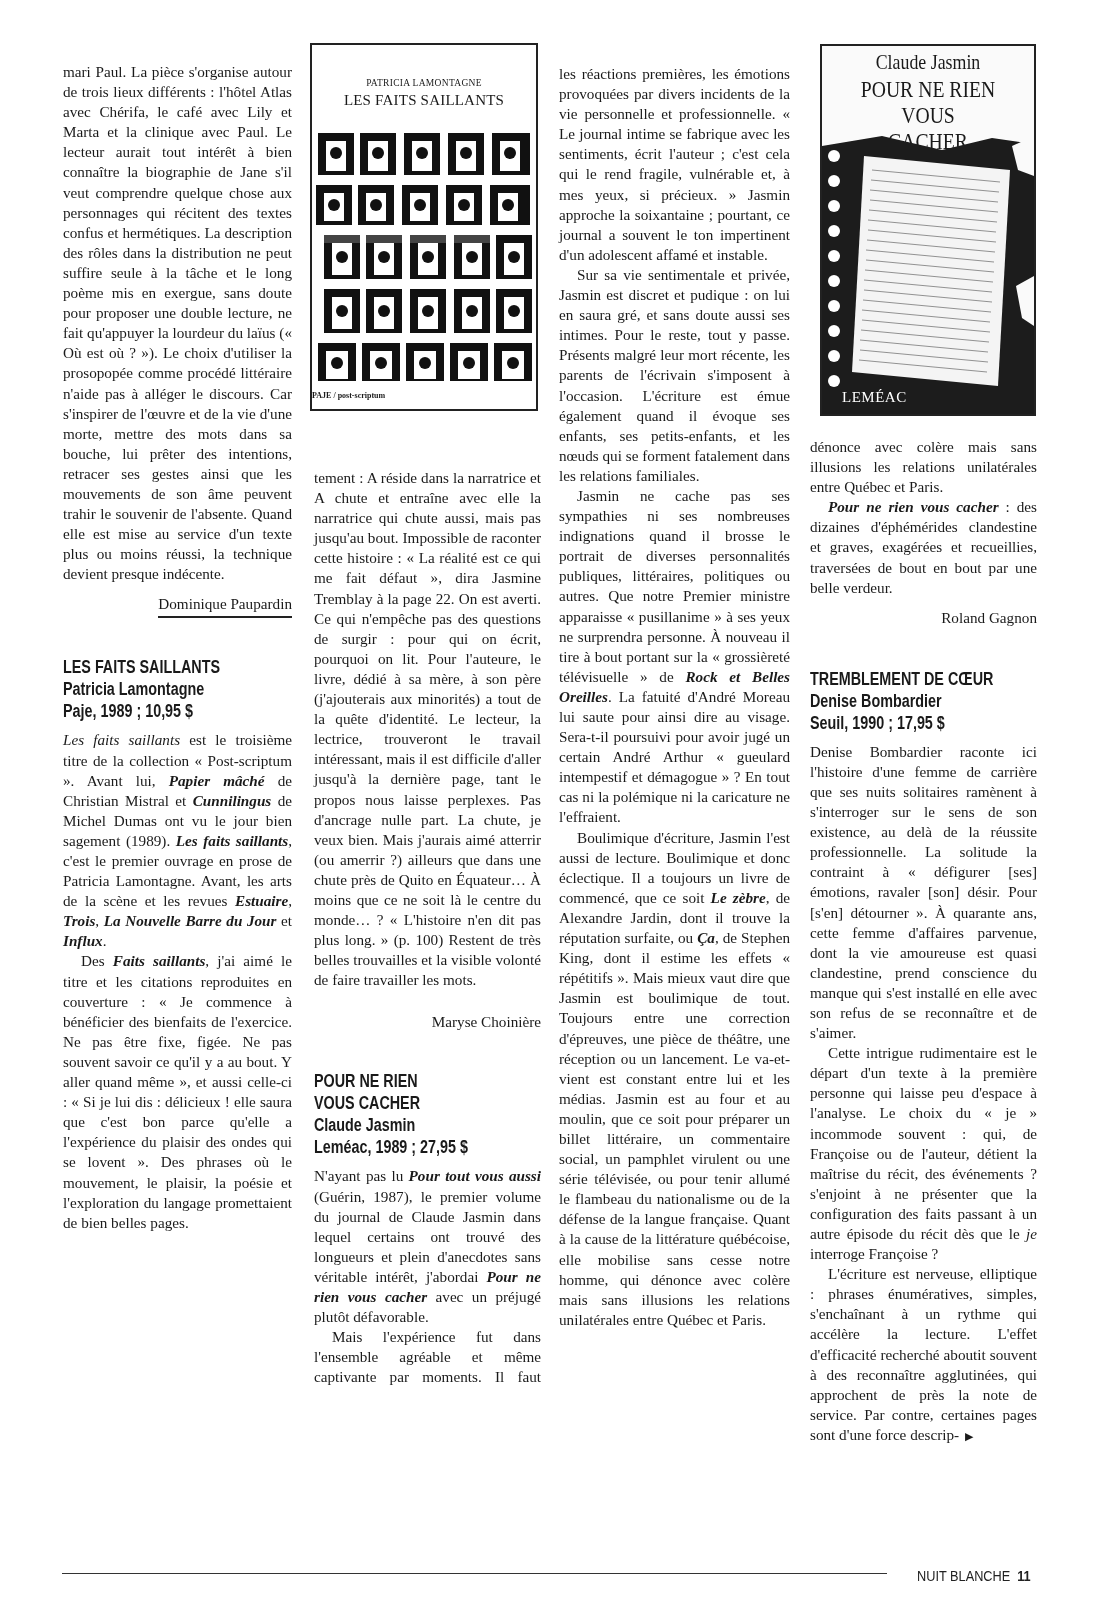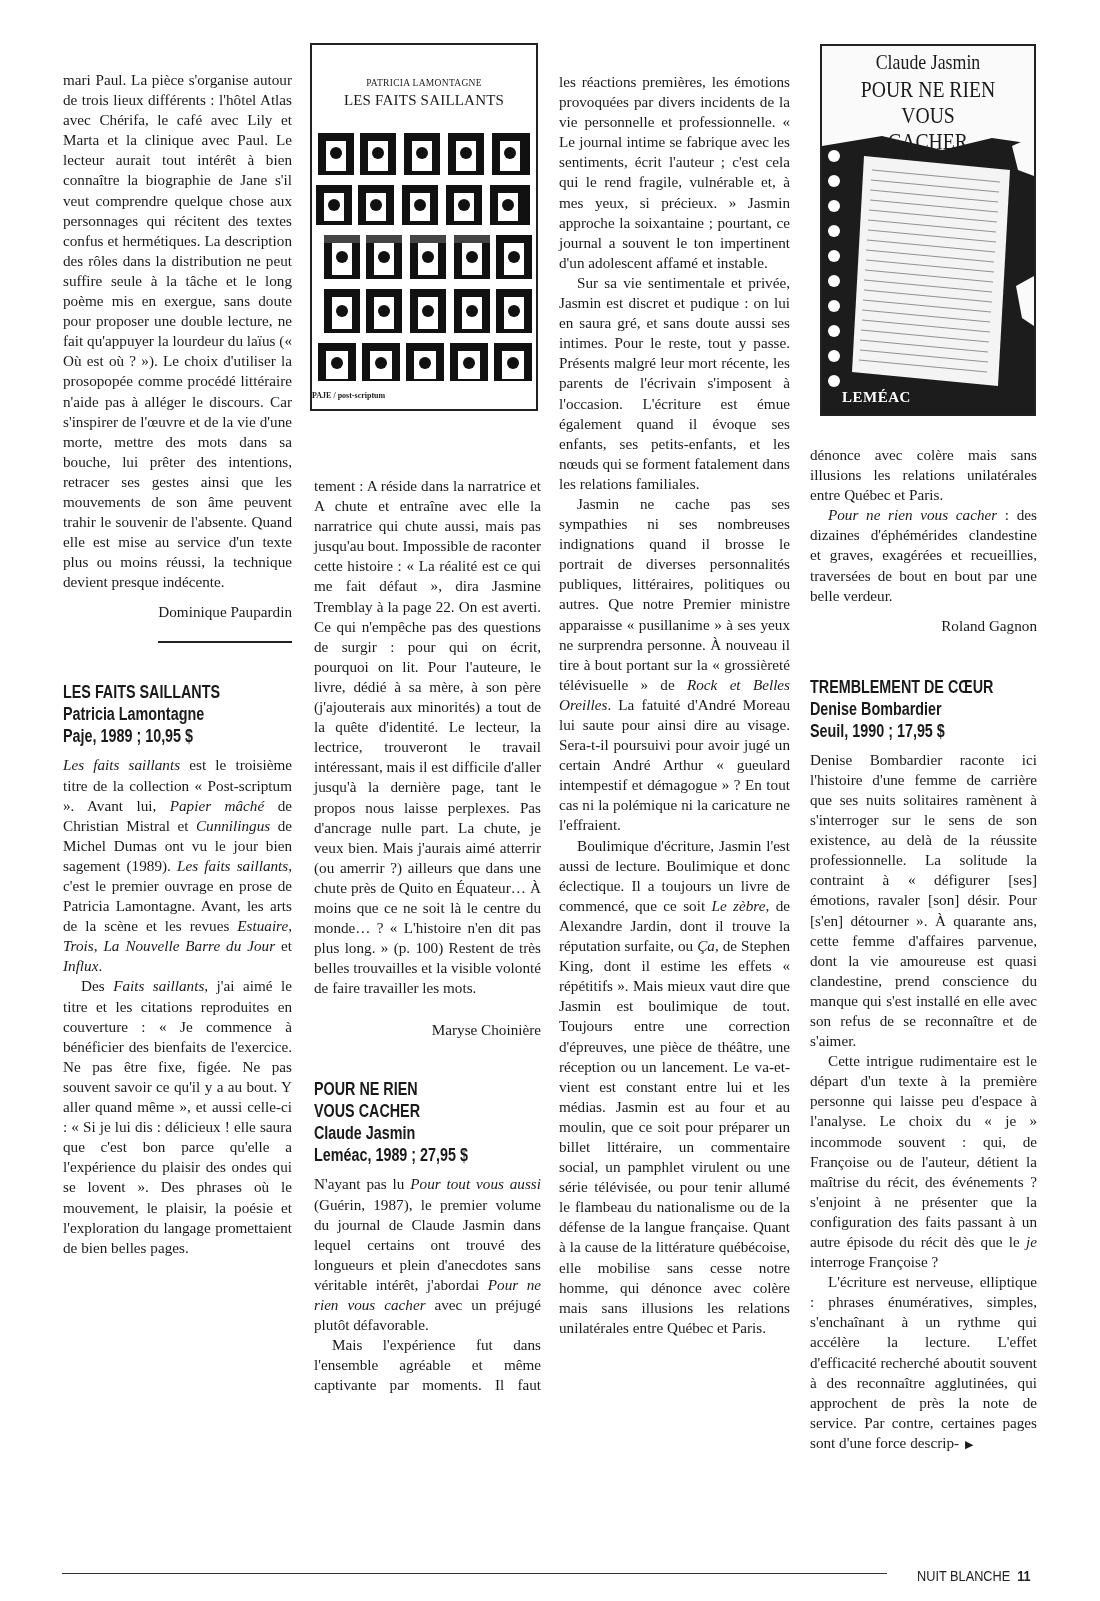--- a/index.html
+++ b/index.html
@@ -1,55 +1,55 @@
 <!DOCTYPE html>
 <html><head>
 <meta charset="utf-8">
 <style>
   html, body { margin: 0; padding: 0; }
   body {
     width: 1100px; height: 1601px; background: #ffffff; position: relative; overflow: hidden;
     font-family: "Liberation Serif", serif; color: #1a1a1a;
   }
-  .col { position: absolute; top: 8px; }
+  .col { position: absolute; top: 0; }
   .text {
     font-size: 15.2px; line-height: 20.1px; text-align: justify; hyphens: none;
   }
   .text p { margin: 0; }
   .text p.indent { text-indent: 18px; }
   .text p.first { text-indent: 0; }
   .signature { text-align: right; font-size: 15.2px; line-height: 20px; margin: 0; }
-  .sig-underline { border-bottom: 2px solid #222; display: inline-block; padding-bottom: 19px; text-align: center; }
+  .sig-underline { border-bottom: 2px solid #222; display: inline-block; padding-bottom: 2px; text-align: center; }
   .header {
     font-family: "Liberation Sans", sans-serif; font-weight: bold; font-size: 17.5px; line-height: 22px;
     transform: scaleX(0.82); transform-origin: left top; white-space: nowrap; color: #1a1a1a;
   }
   .header div { margin: 0; }
   i, em { font-style: italic; }
-  b.ib { font-style: italic; font-weight: normal; }
+  b.ib { font-style: italic; font-weight: bold; }
 
   
   .cover1 {
     position: absolute; left: 310px; top: 43px; width: 228px; height: 368px;
     border: 2px solid #222; background: #fff; box-sizing: border-box;
   }
   .cover1 .author { position: absolute; top: 33px; width: 100%; text-align: center; font-size: 9.5px; letter-spacing: 0.3px; }
   .cover1 .title { position: absolute; top: 47px; width: 100%; text-align: center; font-size: 15px; letter-spacing: 0.2px; }
   .cover1 .art { position: absolute; left: 4px; top: 88px; width: 218px; height: 250px; }
   .cover1 .publisher { position: absolute; top: 346px; width: 100%; text-align: left; font-size: 8px; font-weight: bold; }
 
   
   .cover2 {
     position: absolute; left: 820px; top: 44px; width: 216px; height: 372px;
     border: 2px solid #222; background: #fafafa; box-sizing: border-box; overflow: hidden;
   }
   .cover2 .author { position: absolute; top: 4px; width: 100%; text-align: center; font-size: 21px; transform: scaleX(0.85); }
   .cover2 .title { position: absolute; top: 30px; width: 100%; text-align: center; font-size: 24px; line-height: 26px; transform: scaleX(0.82); }
   .cover2 .art { position: absolute; left: 0; top: 90px; width: 212px; height: 280px; }
-  .cover2 .publisher { position: absolute; left: 20px; bottom: 8px; color: #fff; font-weight: bold; font-size: 15px; letter-spacing: 0.5px; }
+  .cover2 .publisher { position: absolute; left: 20px; bottom: 8px; color: #fff; font-weight: normal; font-size: 15px; letter-spacing: 0.5px; }
 
   .footer-rule { position: absolute; left: 62px; top: 1573px; width: 825px; height: 1px; background: #333; }
   .footer-label {
     position: absolute; left: 917px; top: 1567px; font-family: "Liberation Sans", sans-serif; font-size: 15px;
     transform: scaleX(0.85); transform-origin: left top; white-space: nowrap; color: #222;
   }
   .footer-label .num { font-weight: bold; margin-left: 4px; }
   .continue-arrow { font-size: 11px; margin-left: 6px; }
 </style>
 </head>

